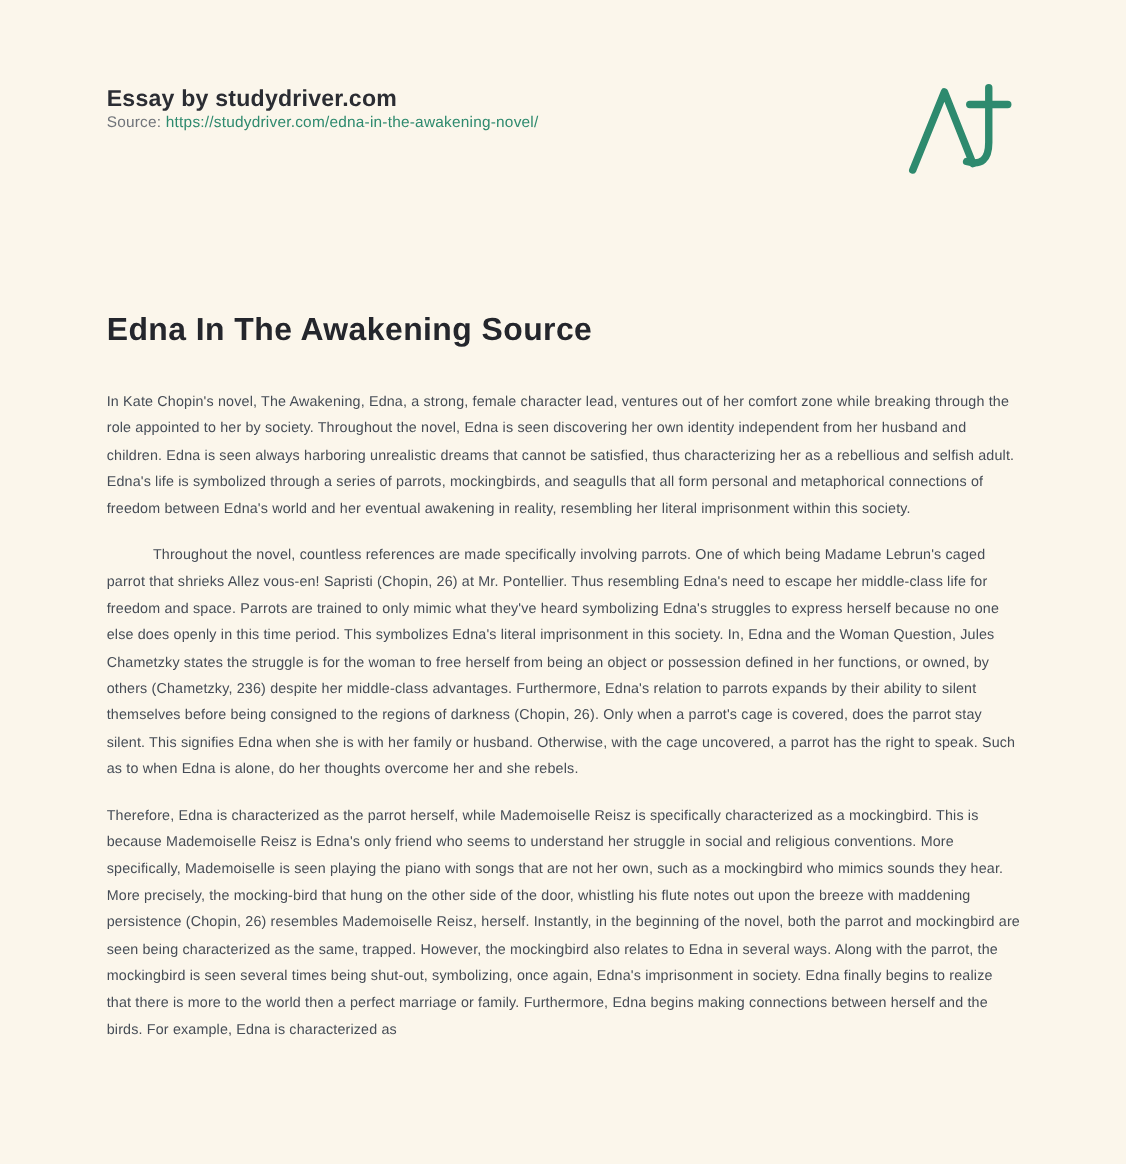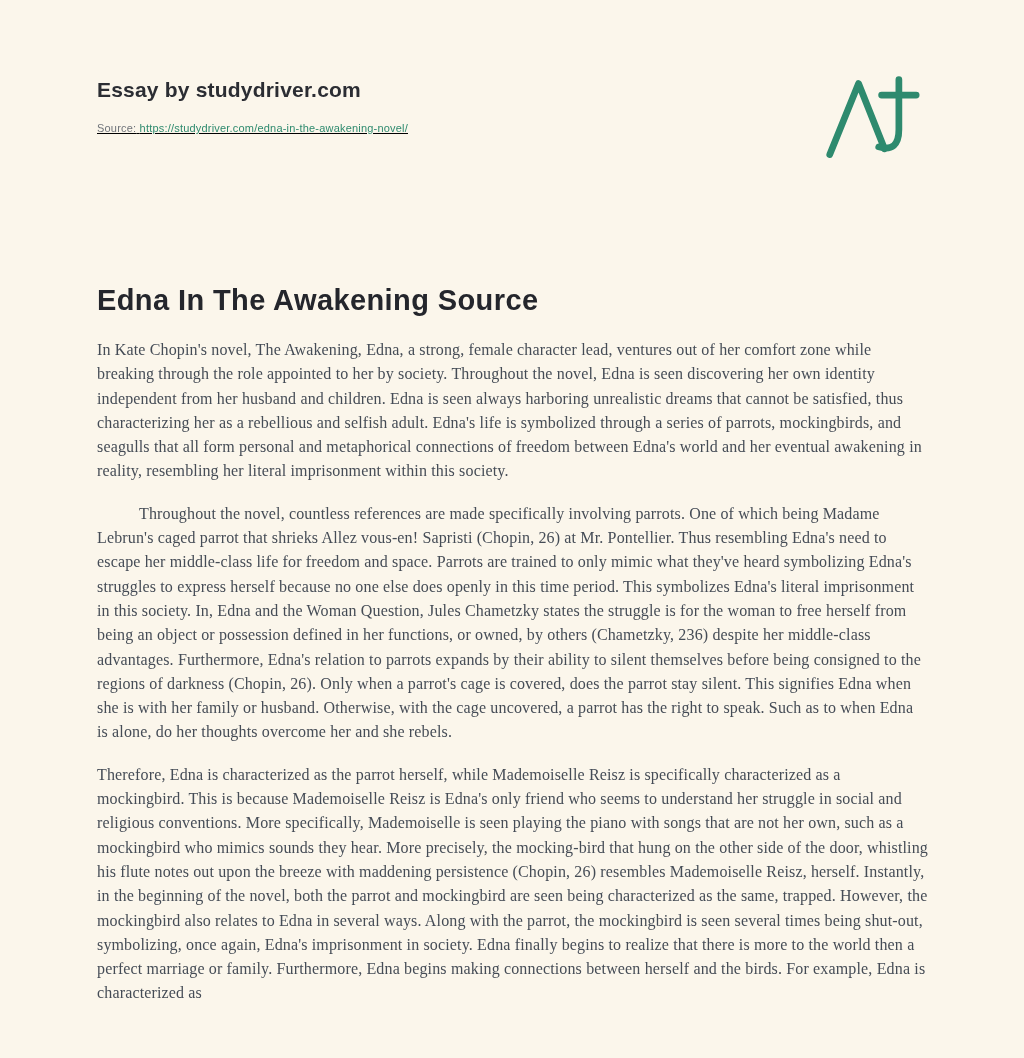--- a/index.html
+++ b/index.html
@@ -28,24 +28,22 @@
     justify-content:space-between;
     align-items:flex-start;
   }
   .essay-by{
     font-size:21px;
     font-weight:700;
     color:#2b2d33;
     letter-spacing:0.2px;
   }
   .source-line{
-    margin-top:20px;
-    font-size:11px;
+    font-size:14px;
     letter-spacing:0.2px;
-    text-decoration:underline;
   }
   .source-label{color:var(--muted);}
   .source-url{
     color:var(--accent);
     text-decoration:none;
     cursor:pointer;
   }
   .logo{
     width:96px;
     height:96px;
@@ -55,26 +53,25 @@
   }
   .logo svg{width:100%;height:100%;display:block;}
   .doc-title{
     margin-top:116px;
     font-size:29px;
     font-weight:700;
     color:var(--heading);
     letter-spacing:0.4px;
   }
   .doc-body{
-    margin-top:21px;
-    font-size:16px;
+    margin-top:36px;
+    font-size:13px;
     line-height:24.3px;
     color:var(--body);
     letter-spacing:0.15px;
-    font-family:Liberation Serif, serif;
   }
   .doc-body p{margin:0 0 18px 0;}
   .doc-body p.indent{text-indent:42px;}
 </style>
 </head>
 <body>
 
 <div class="page">
 
   <header class="doc-header">

